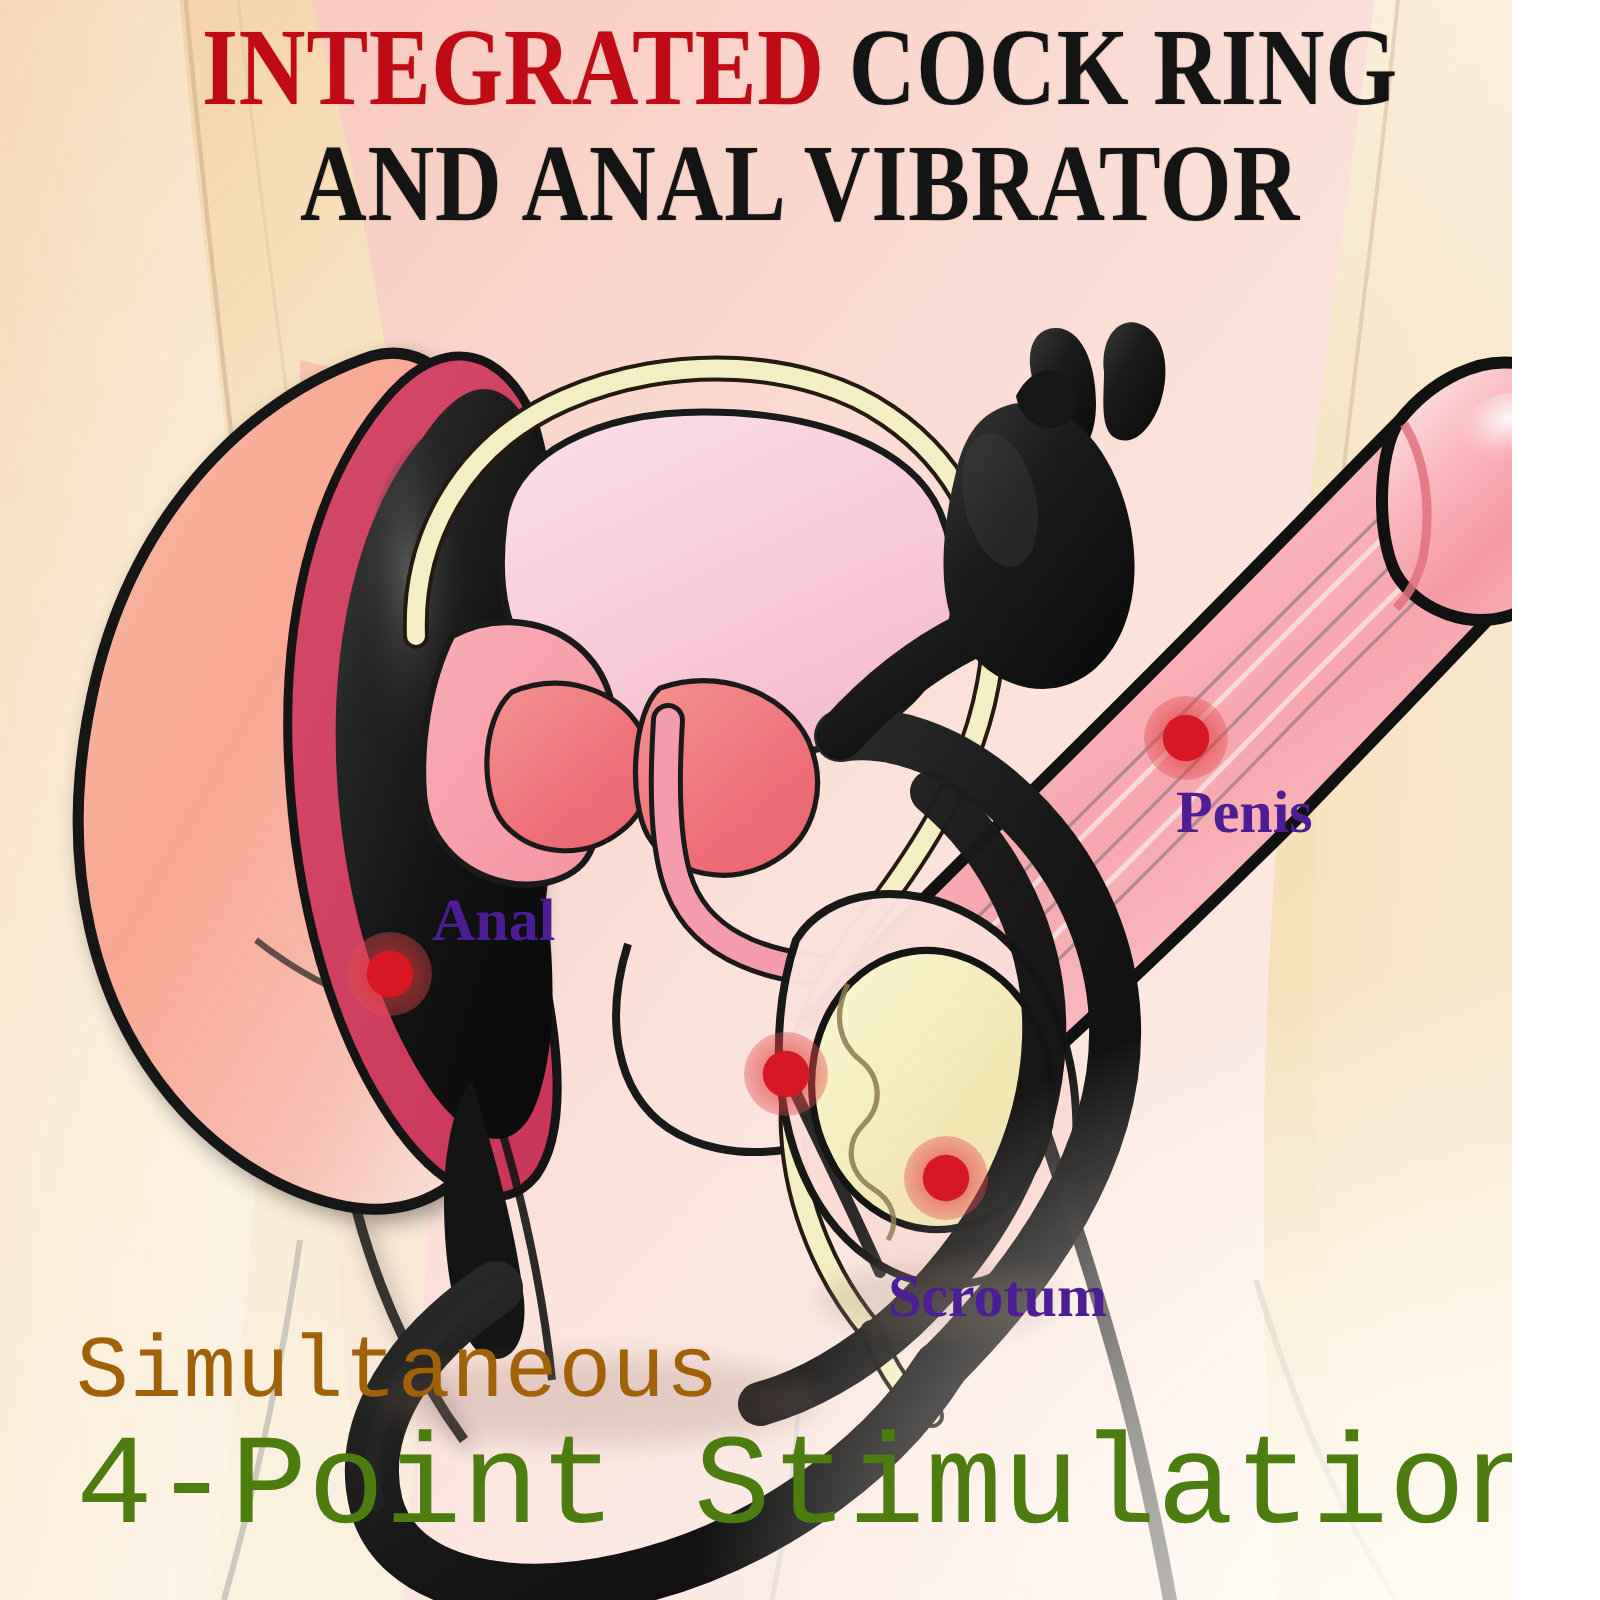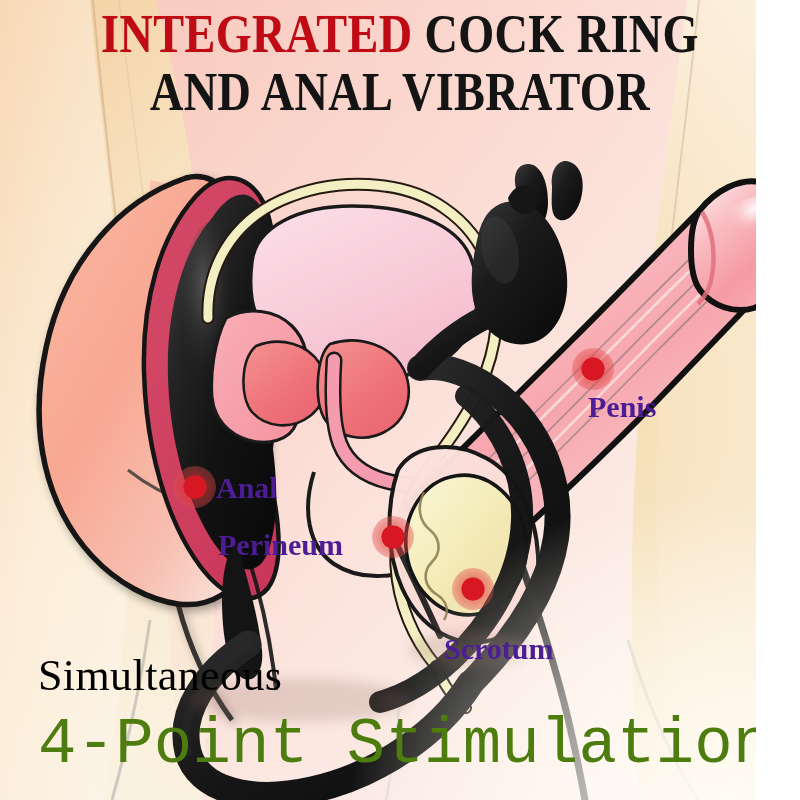--- a/index.html
+++ b/index.html
@@ -74,27 +74,27 @@
   .hl-black { color: #141414; }
 
   
   .tagline {
     position: absolute;
     left: 38px;
     bottom: 22px;
     pointer-events: none;
   }
   .tagline .t-small {
-    font-family: Liberation Serif, serif;
+    font-family: Liberation Mono, monospace;
     font-size: 44px;
     font-weight: 400;
-    color: #000000;
+    color: #a16207;
     letter-spacing: 0.4px;
     line-height: 1;
-    margin-bottom: 15px;
+    margin-bottom: 4px;
   }
   .tagline .t-big {
     font-family: Liberation Mono, monospace;
     font-size: 64px;
     font-weight: 400;
     color: #4d7c0f;
     letter-spacing: 0.2px;
     line-height: 1.02;
     white-space: nowrap;
   }
@@ -103,21 +103,21 @@
   .callout {
     position: absolute;
     font-family: "Liberation Serif", "DejaVu Serif", serif;
     font-weight: 700;
     font-size: 30px;
     color: #4c1d95;
     white-space: nowrap;
     line-height: 1;
     pointer-events: none;
   }
-  .callout.c-anal     { left: 216px; top: 473px; }
+  .callout.c-anal     { left: 216px; top: 446px; }
   .callout.c-perineum { left: 218px; top: 530px; }
   .callout.c-scrotum  { left: 420px; top: 634px; margin-left: 24px; }
   .callout.c-penis    { left: 588px; top: 392px; }
 
   
   .marker {
     position: absolute;
     width: 42px;
     height: 42px;
     border-radius: 50%;
@@ -523,21 +523,20 @@
     </div>
     <div class="line line-2 hl-black">AND ANAL VIBRATOR</div>
   </div>
 
   <div class="marker m-anal"></div>
   <div class="marker m-perineum"></div>
   <div class="marker m-scrotum"></div>
   <div class="marker m-penis"></div>
 
   <div class="callout c-anal">Anal</div>
-  <div class="callout c-perineum">Perineum</div>
   <div class="callout c-scrotum">Scrotum</div>
   <div class="callout c-penis">Penis</div>
 
   <div class="tagline">
     <div class="t-small">Simultaneous</div>
     <div class="t-big">4-Point Stimulation</div>
   </div>
 
 </div>
 

